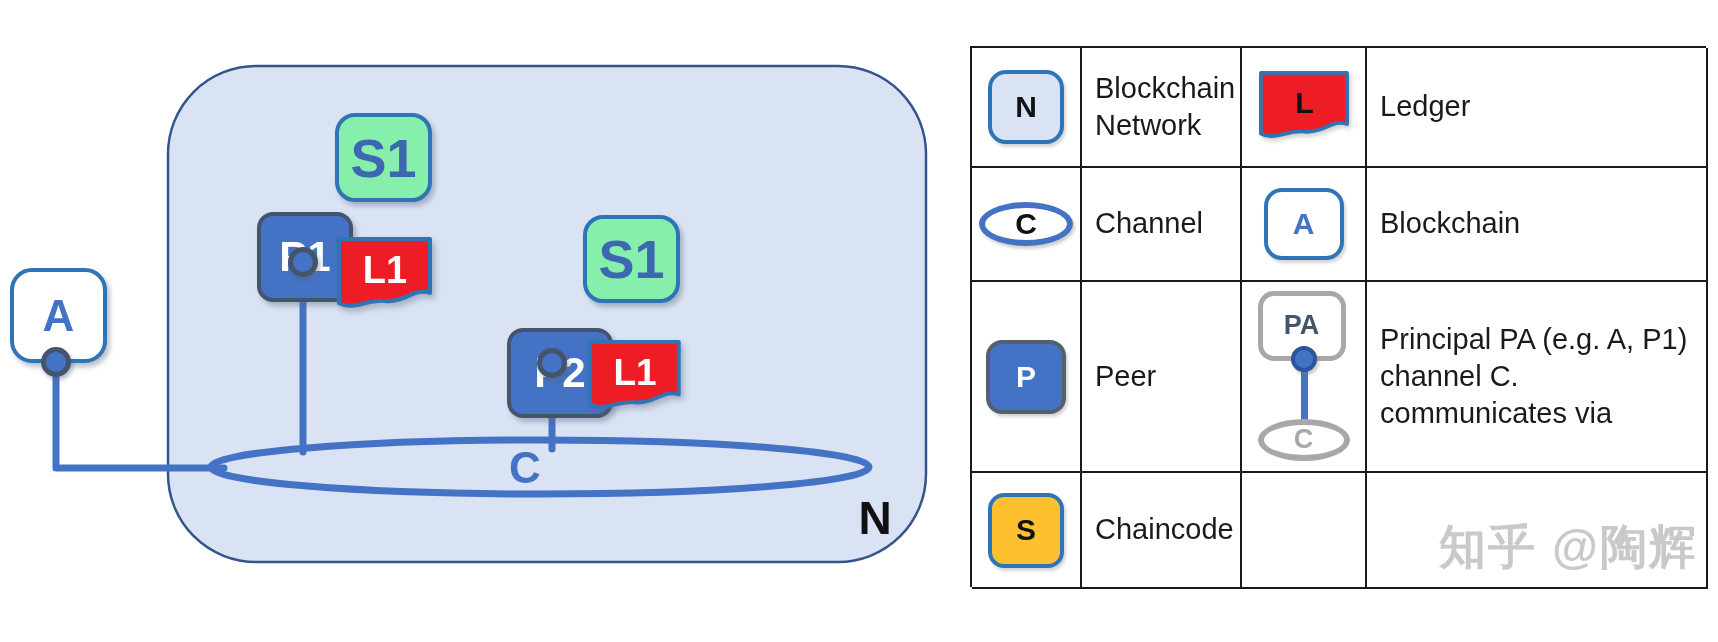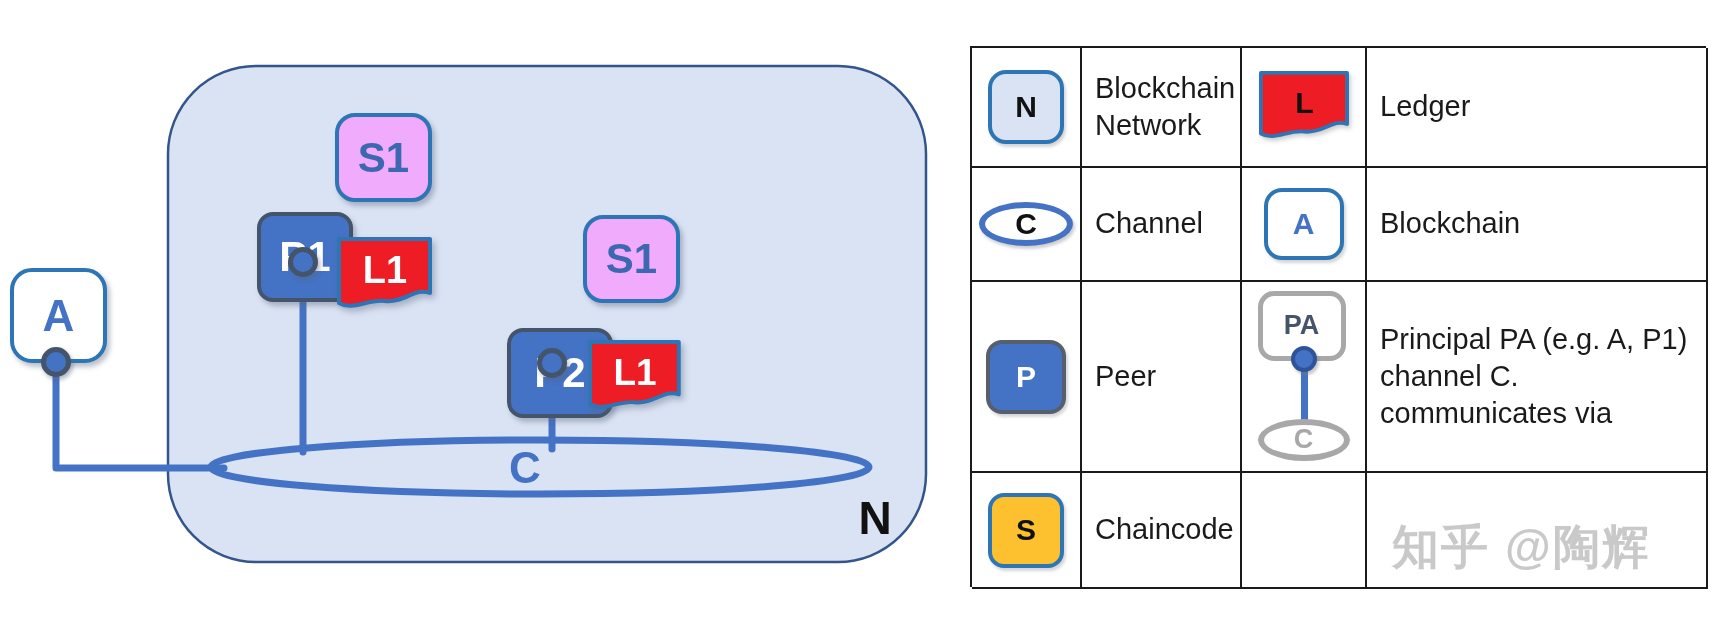--- a/index.html
+++ b/index.html
@@ -10,21 +10,21 @@
   }
   
   #diagram{position:absolute;left:0;top:0;width:965px;height:642px;}
   #diagram svg.base{position:absolute;left:0;top:0;}
   .node{
     position:absolute;display:flex;align-items:center;justify-content:center;
     font-weight:bold;border-radius:18px;
     box-shadow:3px 4px 5px rgba(90,100,125,.40);
   }
   .peer-box{background:#4472c4;border:4px solid #44546a;color:#ffffff;font-size:42px;border-radius:16px;z-index:2;margin-top:40px;}
-  .cc-box{background:#f0abfc;border:4px solid #2e75b6;color:#3c67b1;font-size:42px;border-radius:20px;z-index:3;}
+  .cc-box{background:#86efac;border:4px solid #2e75b6;color:#3c67b1;font-size:54px;border-radius:20px;z-index:3;}
   .app-box{background:#ffffff;border:4px solid #2e75b6;color:#4472c4;font-size:44px;border-radius:22px;z-index:2;}
   .flag{position:absolute;z-index:4;filter:drop-shadow(3px 4px 3px rgba(90,100,125,.40));}
   .flag text{font-family:"Liberation Sans",sans-serif;font-weight:bold;fill:#ffffff;font-size:38px;}
   .port{
     position:absolute;width:30px;height:30px;border-radius:50%;
     background:#4472c4;border:5px solid #44546a;z-index:5;
     box-shadow:2px 3px 4px rgba(90,100,125,.45);
   }
   .floating-label{position:absolute;display:flex;align-items:center;justify-content:center;font-weight:bold;z-index:6;}
   #channel-label{color:#4472c4;font-size:44px;}
@@ -58,21 +58,21 @@
   #pa-icon{position:relative;width:96px;height:172px;box-shadow:none;}
   #pa-square{position:absolute;left:2px;top:0;width:88px;height:70px;border:5px solid #a8a8a8;border-radius:16px;
     display:flex;align-items:center;justify-content:center;color:#44546a;font-size:27px;font-weight:bold;background:#ffffff;}
   #pa-port{position:absolute;left:35px;top:55px;width:26px;height:26px;border-radius:50%;background:#4472c4;border:4px solid #2d549b;z-index:2;
     box-shadow:2px 3px 3px rgba(120,120,120,.4);}
   #pa-line{position:absolute;left:45px;top:80px;width:7px;height:52px;background:#4472c4;}
   #pa-ellipse{position:absolute;left:2px;top:128px;width:92px;height:42px;border:6px solid #a8a8a8;border-radius:50%;
     display:flex;align-items:center;justify-content:center;color:#a8a8a8;font-size:27px;font-weight:bold;background:#ffffff;}
   
   #watermark{
-    position:absolute;left:1392px;top:516px;font-size:47px;color:#c9c9c9;
+    position:absolute;left:1439px;top:516px;font-size:47px;color:#c9c9c9;
     letter-spacing:2px;z-index:9;font-weight:bold;
   }
 </style>
 </head>
 <body>
 
 <div id="canvas">
 
   <div id="diagram">
 

